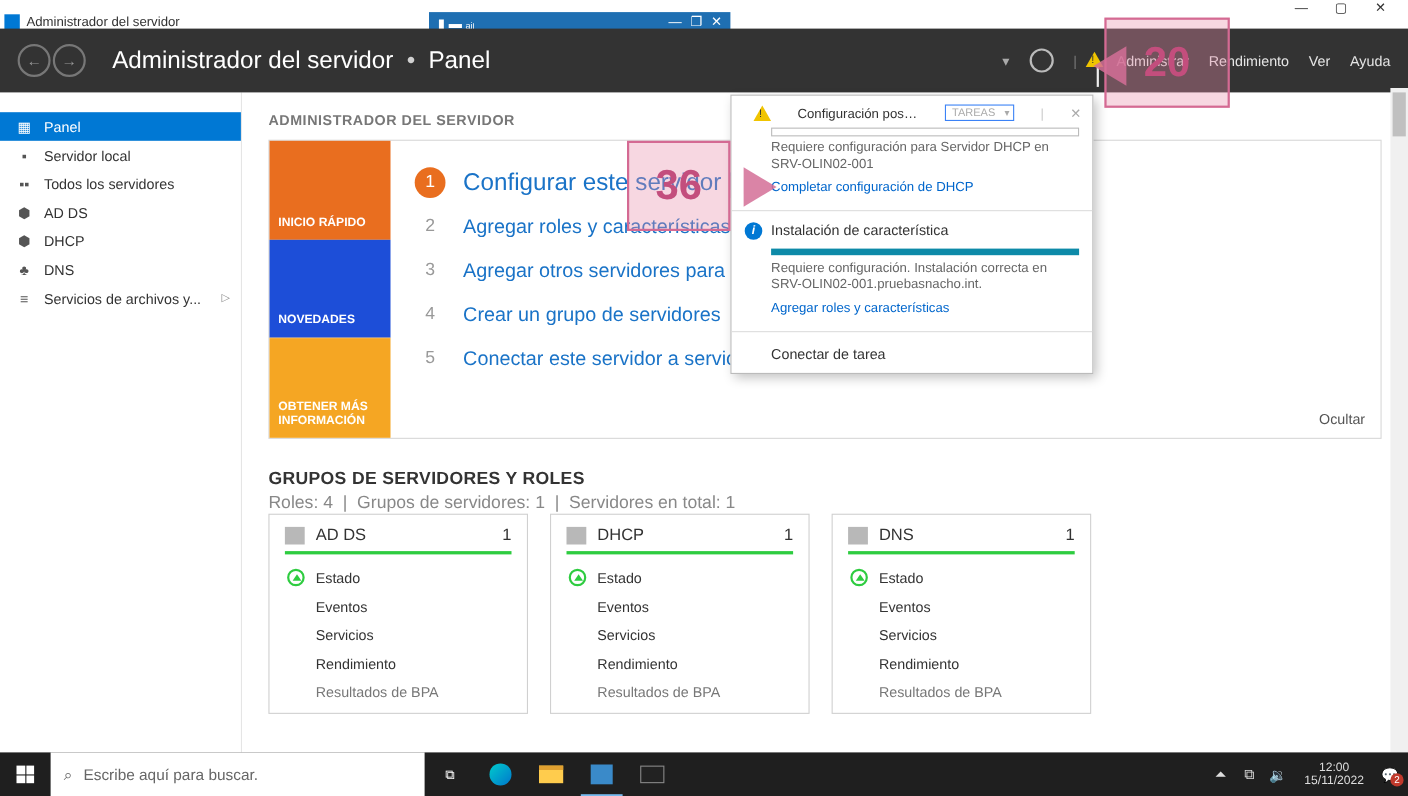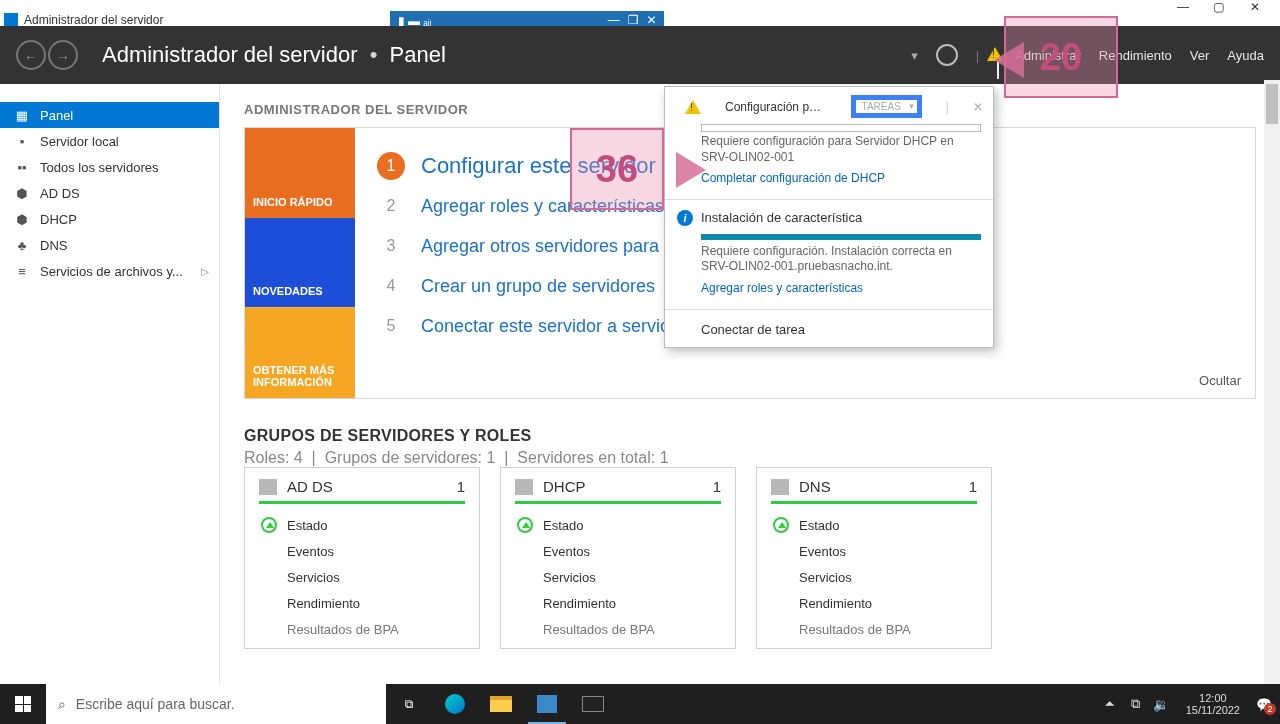--- a/index.html
+++ b/index.html
@@ -67,21 +67,21 @@
 .tile-row { display: flex; align-items: center; height: 26px; font-size: 13px; color: #333; gap: 10px; padding-left: 2px; }
 .up-arrow { width: 16px; height: 16px; border: 2px solid #2ecc40; border-radius: 50%; position: relative; }
 .up-arrow::after { content: ""; position: absolute; left: 3px; top: 3px; width: 0; height: 0; border-left: 4px solid transparent; border-right: 4px solid transparent; border-bottom: 6px solid #2ecc40; }
 .tile-row.faded { color: #777; }
 .role-icon { width: 18px; height: 16px; background: #888; opacity: 0.6; }
 
 
 .notif { position: absolute; left: 664px; top: 86px; width: 330px; background: #fff; border: 1px solid #bbb; box-shadow: 3px 4px 10px rgba(0,0,0,0.25); z-index: 50; font-size: 12px; }
 .notif-head { display: flex; align-items: center; padding: 8px 10px 4px 20px; gap: 24px; }
 .notif-head .txt { flex: 1; color: #333; font-size: 12px; white-space: nowrap; overflow: hidden; text-overflow: ellipsis; }
-.tareas { border: 5px solid #3b82f6; color: #aaa; font-size: 10px; padding: 1px 16px 1px 6px; position: relative; }
+.tareas { border: 1px solid #3b82f6; color: #aaa; font-size: 10px; padding: 1px 16px 1px 6px; position: relative; }
 .tareas::after { content: "▾"; position: absolute; right: 3px; top: 1px; font-size: 9px; }
 .notif .sep-v { color: #ccc; }
 .notif .close-x { color: #aaa; }
 .warn-tri { width: 0; height: 0; border-left: 8px solid transparent; border-right: 8px solid transparent; border-bottom: 14px solid #f0c400; position: relative; }
 .warn-tri::after { content: "!"; position: absolute; left: -3px; top: 2px; font-size: 10px; color: #333; }
 .info-circ { width: 16px; height: 16px; border-radius: 50%; background: #0078d4; color: #fff; display: flex; align-items: center; justify-content: center; font-size: 11px; font-weight: bold; font-style: italic; }
 .notif-body { padding: 0 12px 8px 36px; color: #666; line-height: 1.3; }
 .notif-link { color: #0066cc; margin-top: 6px; display: inline-block; }
 .notif-prog { height: 6px; background: #0d8aa8; margin: 6px 12px 4px 36px; }
 .notif-sec { padding: 6px 12px 2px 12px; display: flex; align-items: center; gap: 8px; color: #333; font-size: 13px; }

